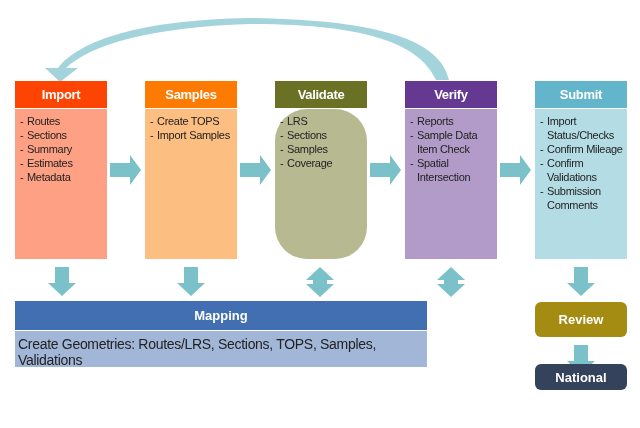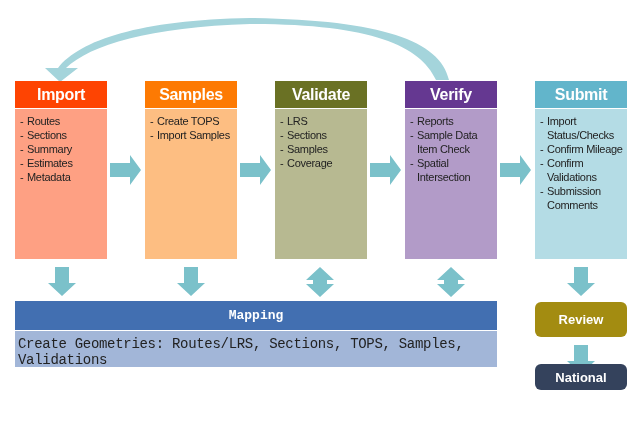--- a/index.html
+++ b/index.html
@@ -1,28 +1,28 @@
 <!DOCTYPE html>
 <html><head>
 <meta charset="utf-8">
 <style>
   html,body{margin:0;padding:0;background:#ffffff;}
   body{width:640px;height:428px;position:relative;overflow:hidden;font-family:"Liberation Sans",sans-serif;}
   .stage{position:absolute;top:81px;width:92px;height:178px;}
-  .stage .hdr{height:27px;color:#fff;font-weight:bold;font-size:16px;display:flex;align-items:center;justify-content:center;border-bottom:1px solid #fff;letter-spacing:-0.3px;}
+  .stage .hdr{height:27px;color:#fff;font-weight:bold;font-size:13px;display:flex;align-items:center;justify-content:center;border-bottom:1px solid #fff;letter-spacing:-0.3px;}
   .stage .body{height:150px;padding:3px 2px 0 3px;box-sizing:border-box;}
   .stage ul{list-style:none;margin:2px;padding:0;}
   .stage li{font-size:11px;line-height:14px;color:#222;padding-left:7px;text-indent:-7px;letter-spacing:-0.3px;}
   .stage li::before{content:"-";display:inline-block;width:7px;text-indent:0;}
   #s-import{left:15px;} #s-import .hdr{background:#fe4402;} #s-import .body{background:#fea083;}
   #s-samples{left:145px;} #s-samples .hdr{background:#fd7a03;} #s-samples .body{background:#fdbe82;}
-  #s-validate{left:275px;} #s-validate .hdr{background:#6a7124;} #s-validate .body{background:#b7b991;}
+  #s-validate{left:275px;} #s-validate .hdr{background:#6a7124;} #s-validate .body{background:#b7b991;border-radius:32px;}
   #s-verify{left:405px;} #s-verify .hdr{background:#653891;} #s-verify .body{background:#b29bc8;}
   #s-submit{left:535px;} #s-submit .hdr{background:#62b5cb;} #s-submit .body{background:#b4dce5;}
-  .mapping{position:absolute;left:15px;top:301px;width:482px;font-family:Liberation Mono, monospace;}
+  .mapping{position:absolute;left:15px;top:301px;width:412px;}
   .mapping .hdr{height:29px;background:#426fb1;color:#fff;font-weight:bold;font-size:13px;display:flex;align-items:center;justify-content:center;border-bottom:1px solid #fff;}
   .mapping .body{height:36px;background:#a2b6d8;font-size:14px;color:#222;padding:5px 3px;box-sizing:border-box;letter-spacing:-0.3px;}
   .sbox{position:absolute;left:535px;width:92px;color:#fff;font-weight:bold;font-size:13px;display:flex;align-items:center;justify-content:center;border-radius:6px;}
   .review{top:302px;height:35px;background:#a38c11;}
   .national{top:364px;height:26px;background:#34425c;}
   svg.arrows{position:absolute;left:0;top:0;width:640px;height:428px;}
 </style>
 </head>
 <body>
 

